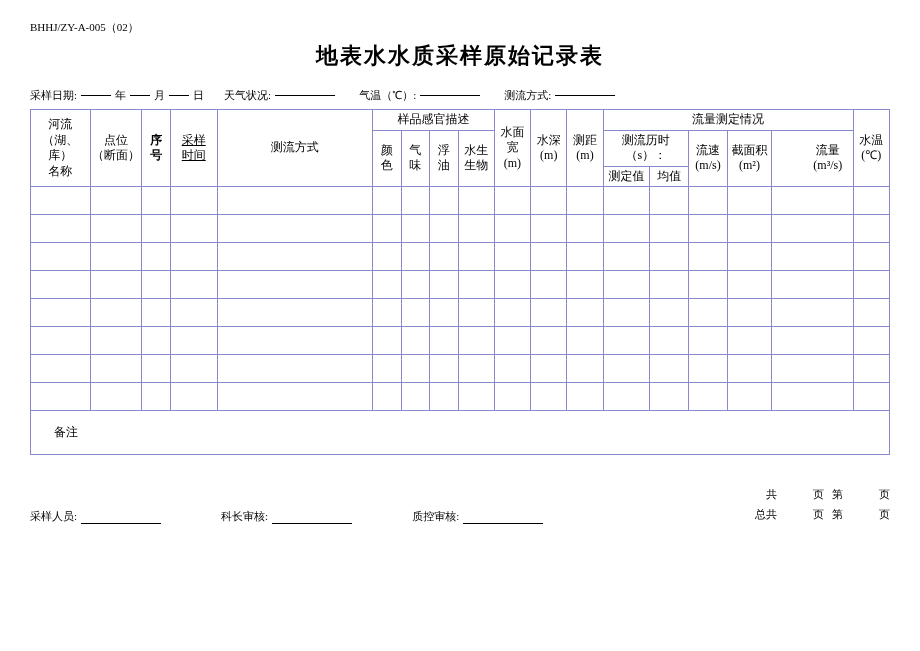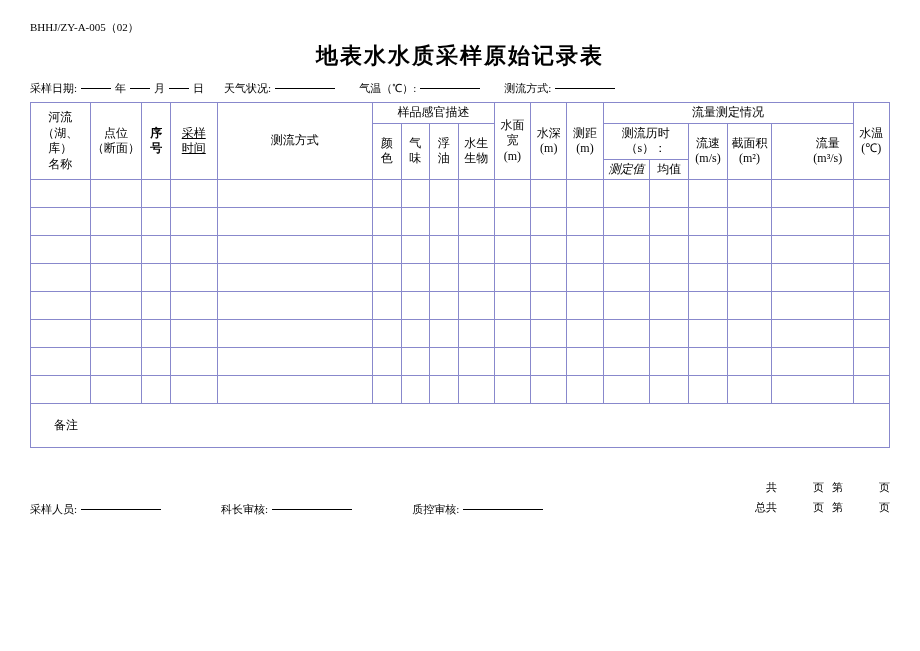--- a/index.html
+++ b/index.html
@@ -27,20 +27,21 @@
       display: flex;
       align-items: center;
       margin-bottom: 6px;
       font-size: 11px;
       gap: 0;
     }
     .header-row .field {
       display: flex;
       align-items: center;
       margin-right: 20px;
+      margin-top: 7px;
     }
     .header-row .field .label { white-space: nowrap; }
     .header-row .field .underline {
       display: inline-block;
       border-bottom: 1px solid #000;
       min-width: 40px;
       margin: 0 4px;
     }
     .main-table {
       width: 100%;
@@ -77,21 +78,20 @@
       align-items: flex-end;
       margin-top: 8px;
       font-size: 11px;
     }
     .footer-left {
       display: flex;
       gap: 60px;
     }
     .footer-field {
       display: flex;
-      align-items: center;
       margin-top: 46px;
     }
     .footer-field .underline {
       display: inline-block;
       border-bottom: 1px solid #000;
       min-width: 60px;
       margin-left: 4px;
     }
     .footer-right {
       display: flex;
@@ -157,21 +157,21 @@
       <td rowspan="2" class="header-cell" style="width:22px;">气<br>味</td>
       <td rowspan="2" class="header-cell" style="width:22px;">浮<br>油</td>
       <td rowspan="2" class="header-cell" style="width:28px;">水生<br>生物</td>
       <td colspan="2" class="header-cell">测流历时（s）：</td>
       <td rowspan="2" class="header-cell" style="width:30px;">流速<br>(m/s)</td>
       <td rowspan="2" class="header-cell" style="width:34px;">截面积<br>(m²)</td>
       <td rowspan="2" class="header-cell" style="width:34px;padding-left:32px;">流量<br>(m³/s)</td>
     </tr>
 
     <tr>
-      <td class="header-cell" style="width:36px;font-style:italic;">测定值</td>
+      <td class="header-cell" style="width:36px;">测定值</td>
       <td class="header-cell" style="width:30px;">均值</td>
     </tr>
   </thead>
   <tbody>
 
     <tr class="data-row">
       <td></td>
       <td></td>
       <td></td>
       <td></td>

